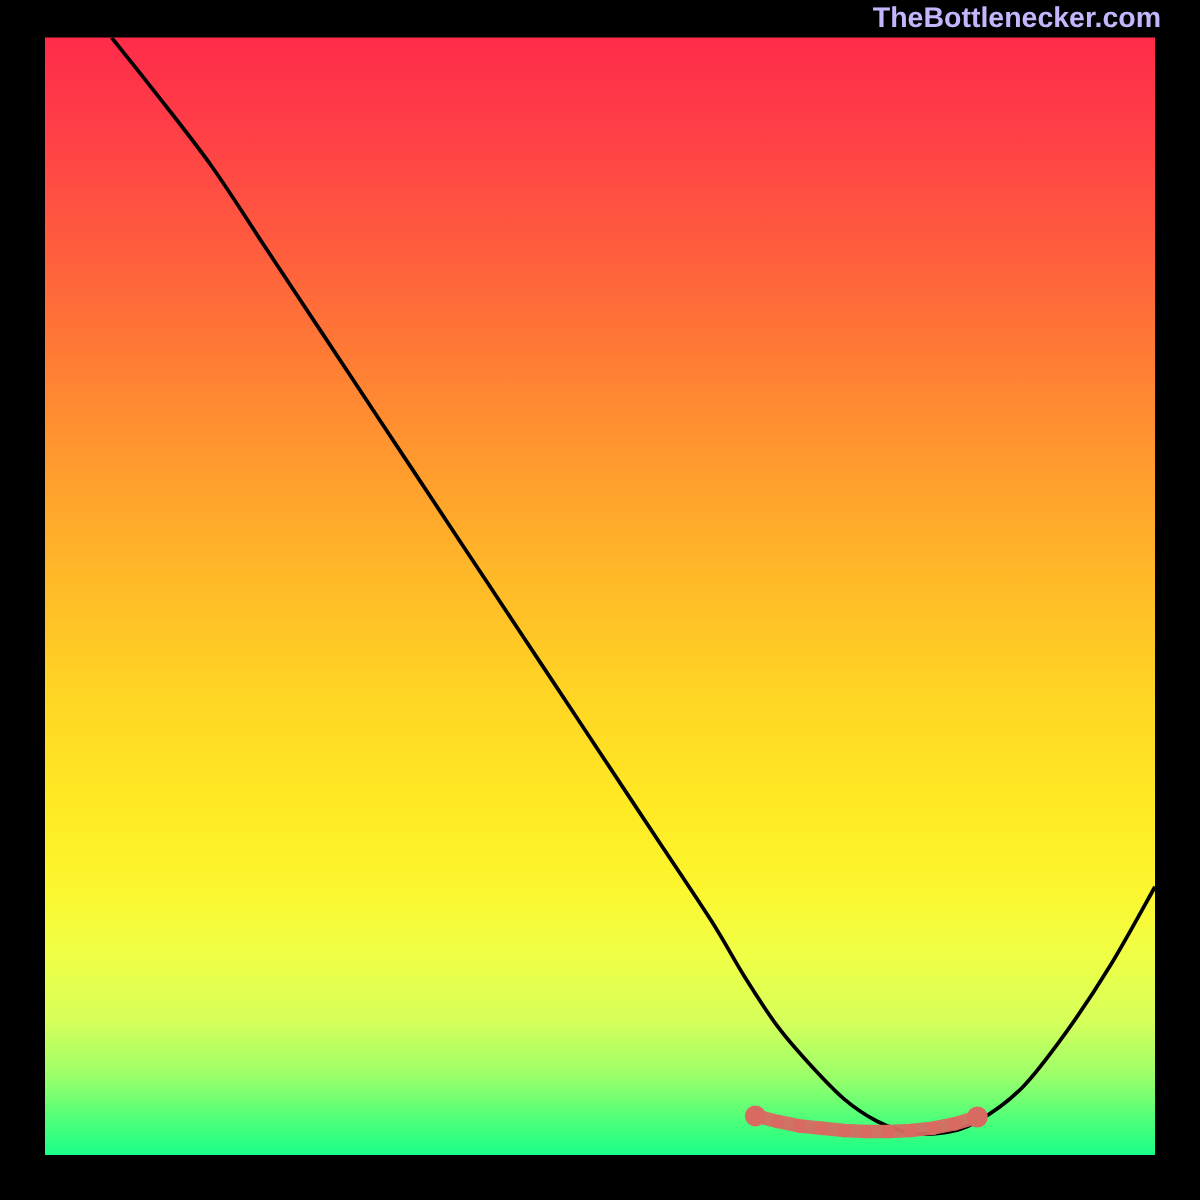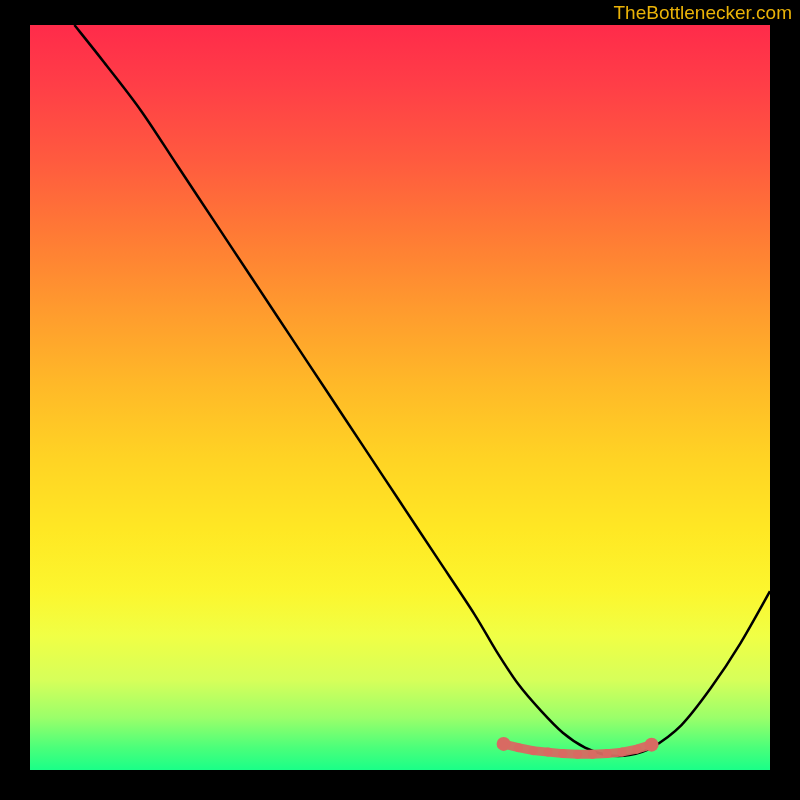--- a/index.html
+++ b/index.html
@@ -13,24 +13,24 @@
   }
   .container {
     position: relative;
     width: 800px;
     height: 800px;
     background: #000;
   }
   .watermark {
     position: absolute;
     top: 2px;
-    right: 8px;
-    color: #eab308;
+    right: 26px;
+    color: #c4b5fd;
     font-size: 19px;
-    font-weight: 400;
+    font-weight: 700;
     z-index: 10;
   }
   .plot-area {
     position: absolute;
     left: 30px;
     top: 25px;
     width: 740px;
     height: 745px;
     background: linear-gradient(to bottom,
       #ff2b4a 0%,

